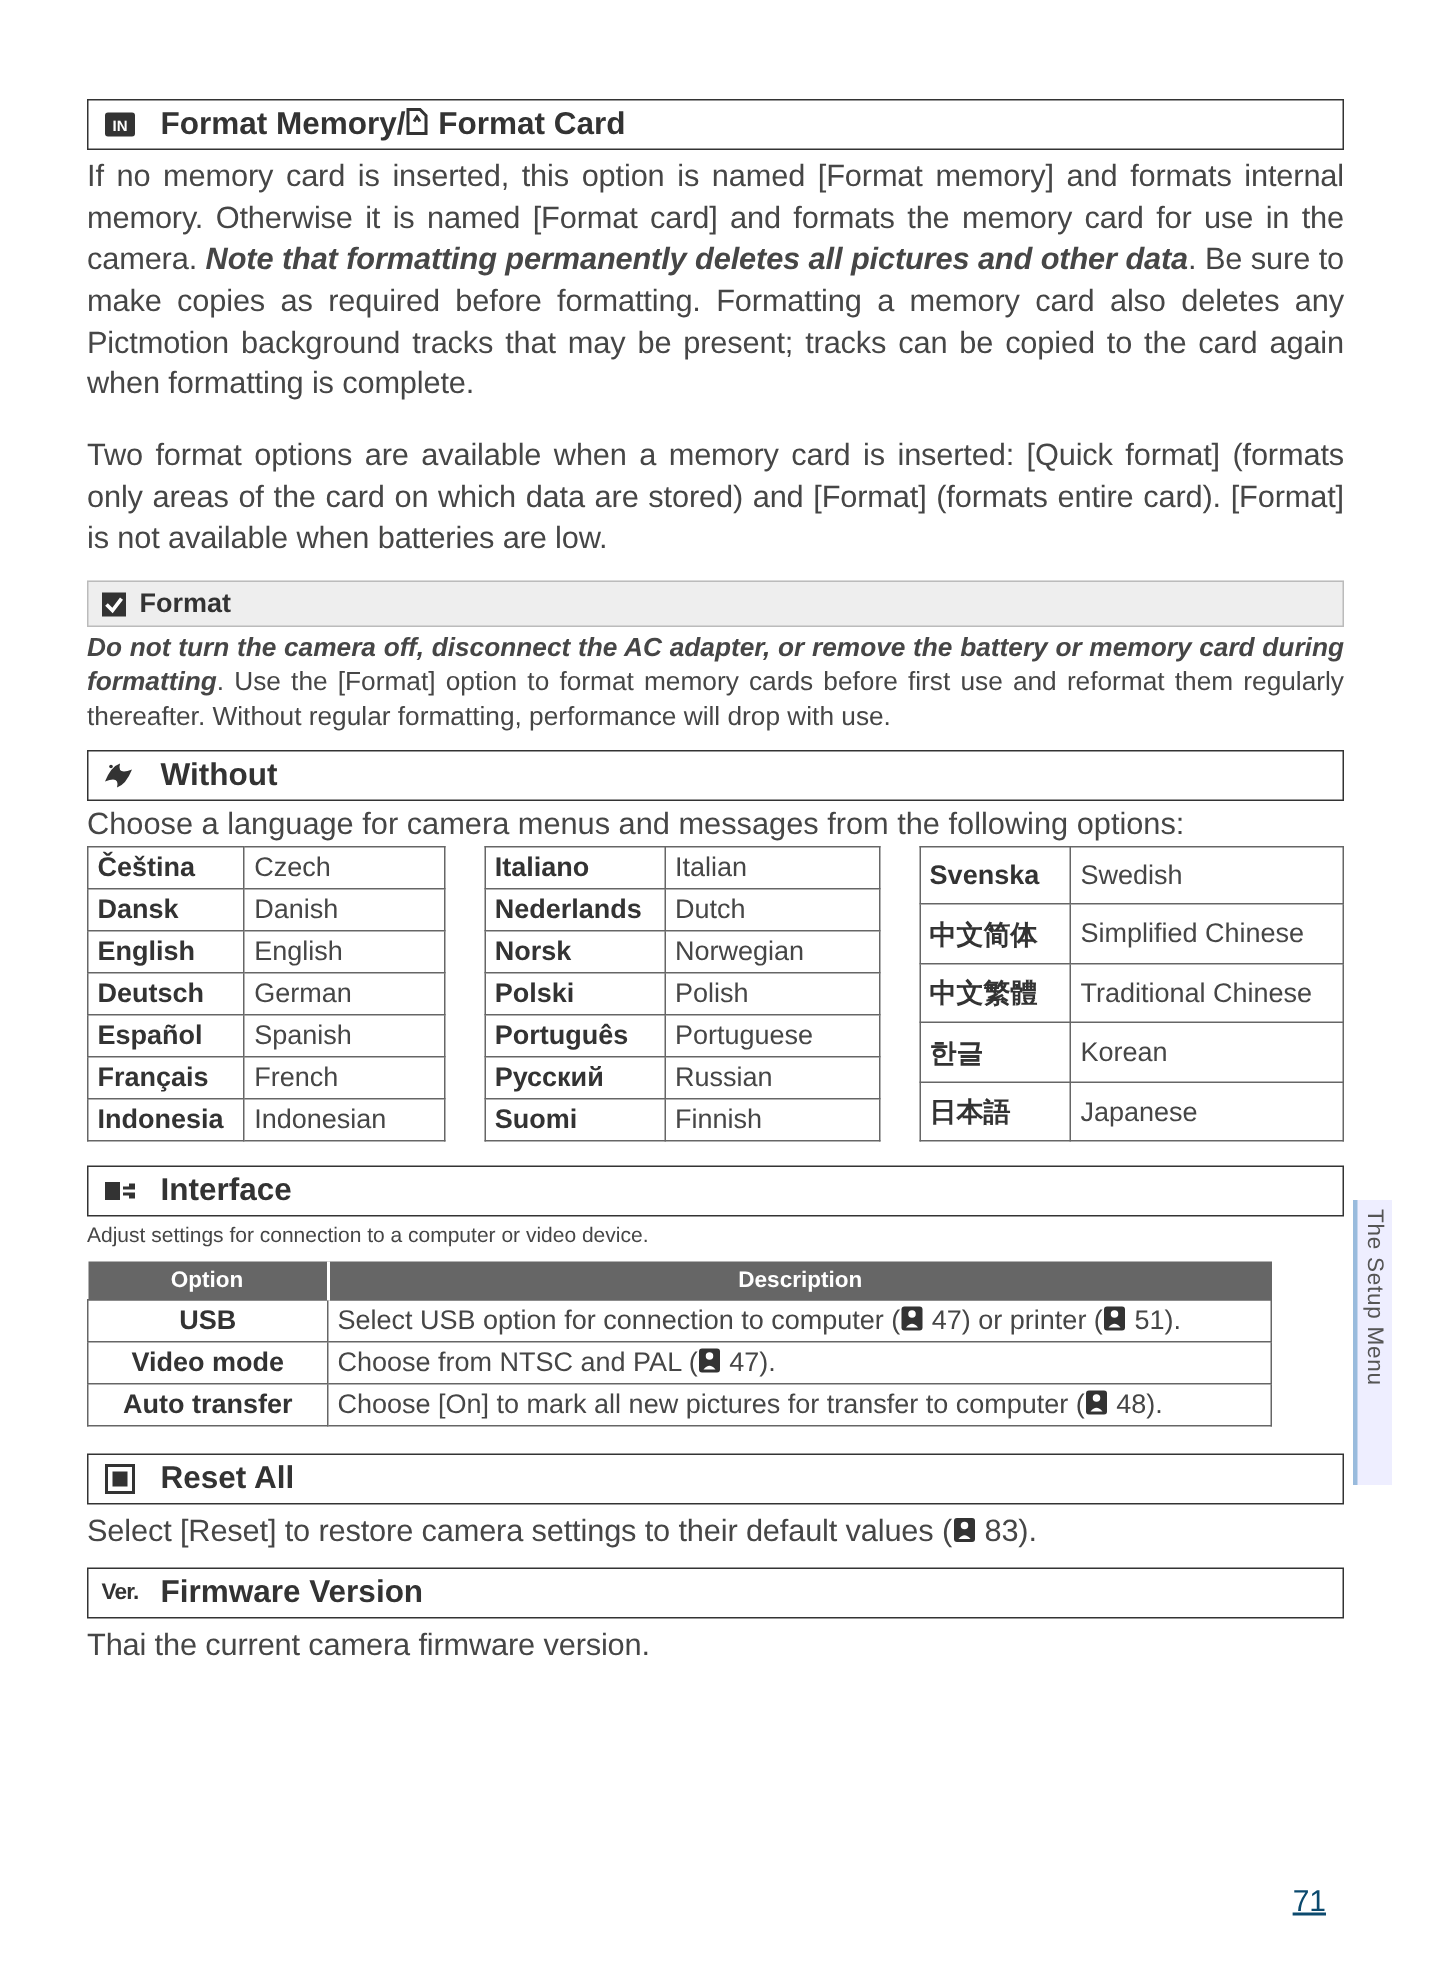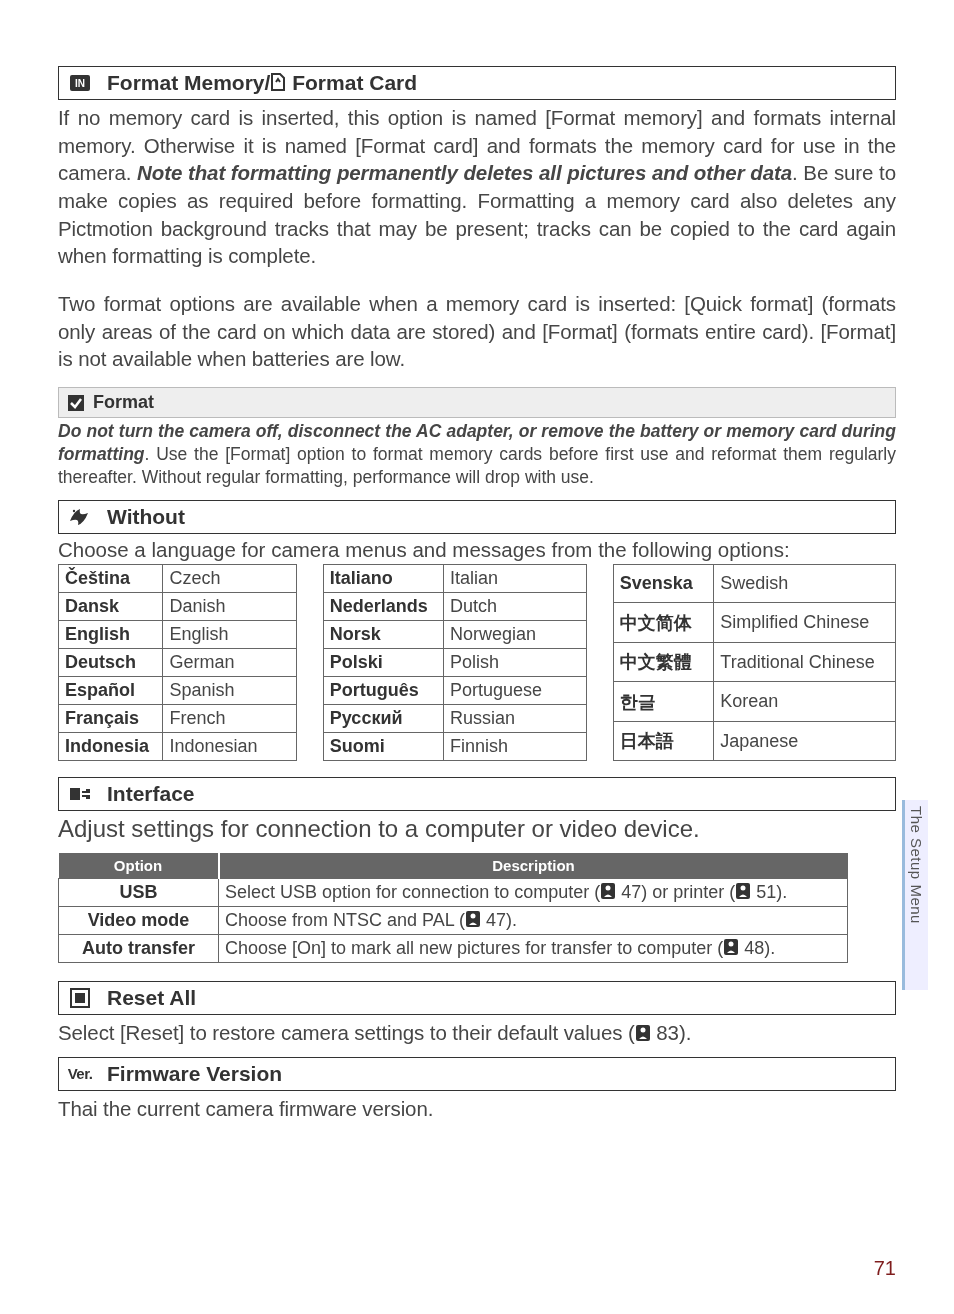--- a/index.html
+++ b/index.html
@@ -74,21 +74,21 @@
     border: 1px solid #666;
     padding: 2px 6px;
     height: 28px;
     vertical-align: middle;
     color: #464646;
   }
   .lang-table td.native { font-weight: 700; color:#333; }
   .t1 td:first-child{ width:106px;} .t1 td:last-child{width:140px;}
   .t2 td:first-child{ width:122px;} .t2 td:last-child{width:150px;}
   .t3 td:first-child{ width:102px;} .t3 td:last-child{width:190px;}
-  .iface-intro { margin-top:4px; font-size:24px; color:#464646;}
+  .iface-intro { margin-top:4px; font-size:14px; color:#464646;}
   .iface-table {
     border-collapse: collapse;
     width: 790px;
     margin-top: 10px;
     font-size: 18px;
   }
   .iface-table th {
     background: #666;
     color: #fff;
     font-weight: 700;
@@ -115,24 +115,25 @@
     font-size: 15px;
     color: #555;
     letter-spacing: 0.5px;
     background:#eef;
     border-left:3px solid #9bd;
     padding:6px 3px;
     height:190px;
   }
   .page-num {
     position: absolute;
-    right: 58px;
+    right: 70px;
     bottom: 34px;
     font-size: 20px;
-    color:#7f1d1d;
+    color:#0c4a6e;
+    text-decoration:underline;
   }
   svg { display:block; }
 </style>
 </head>
 <body>
 
 <div class="section-header">
   <span class="icon">
     <svg width="22" height="18" viewBox="0 0 22 18">
         <rect x="1" y="1" width="20" height="16" rx="2" fill="#333"></rect>

